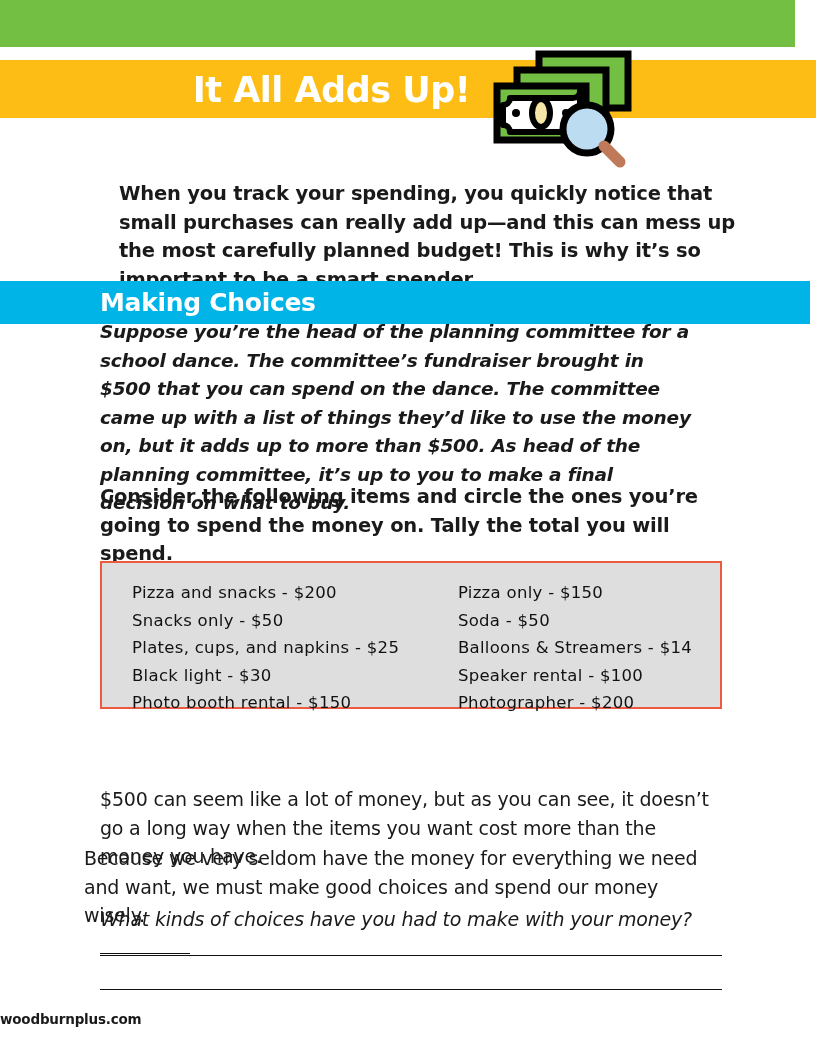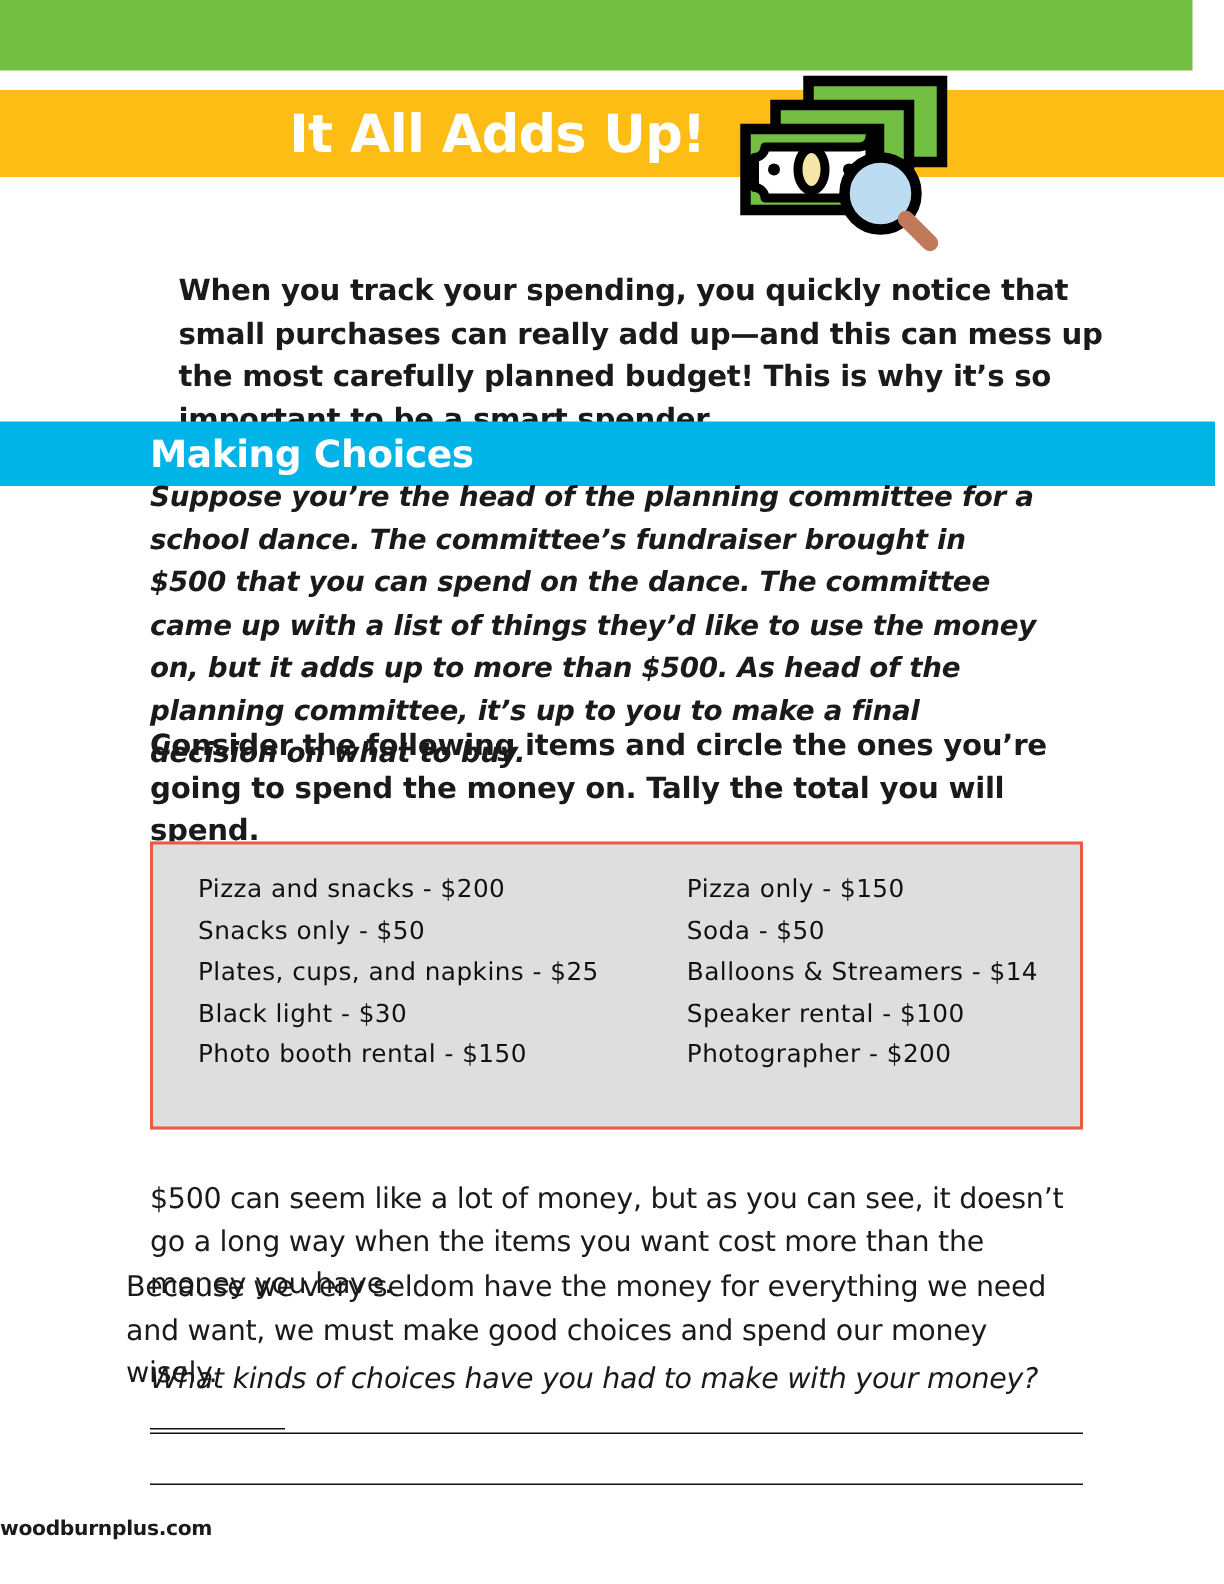--- a/index.html
+++ b/index.html
@@ -123,21 +123,21 @@
     letter-spacing: -0.2px;
     font-family: "DejaVu Sans", sans-serif;
   }
 
   
   .items-box {
     position: absolute;
     left: 100px;
     top: 561px;
     width: 622px;
-    height: 192px;
+    height: 148px;
     background: #dedede;
     border: 2px solid #ec5b41;
     box-sizing: border-box;
     display: flex;
   }
   .items-col {
     box-sizing: border-box;
     padding-top: 16px;
   }
   .items-col.left {

